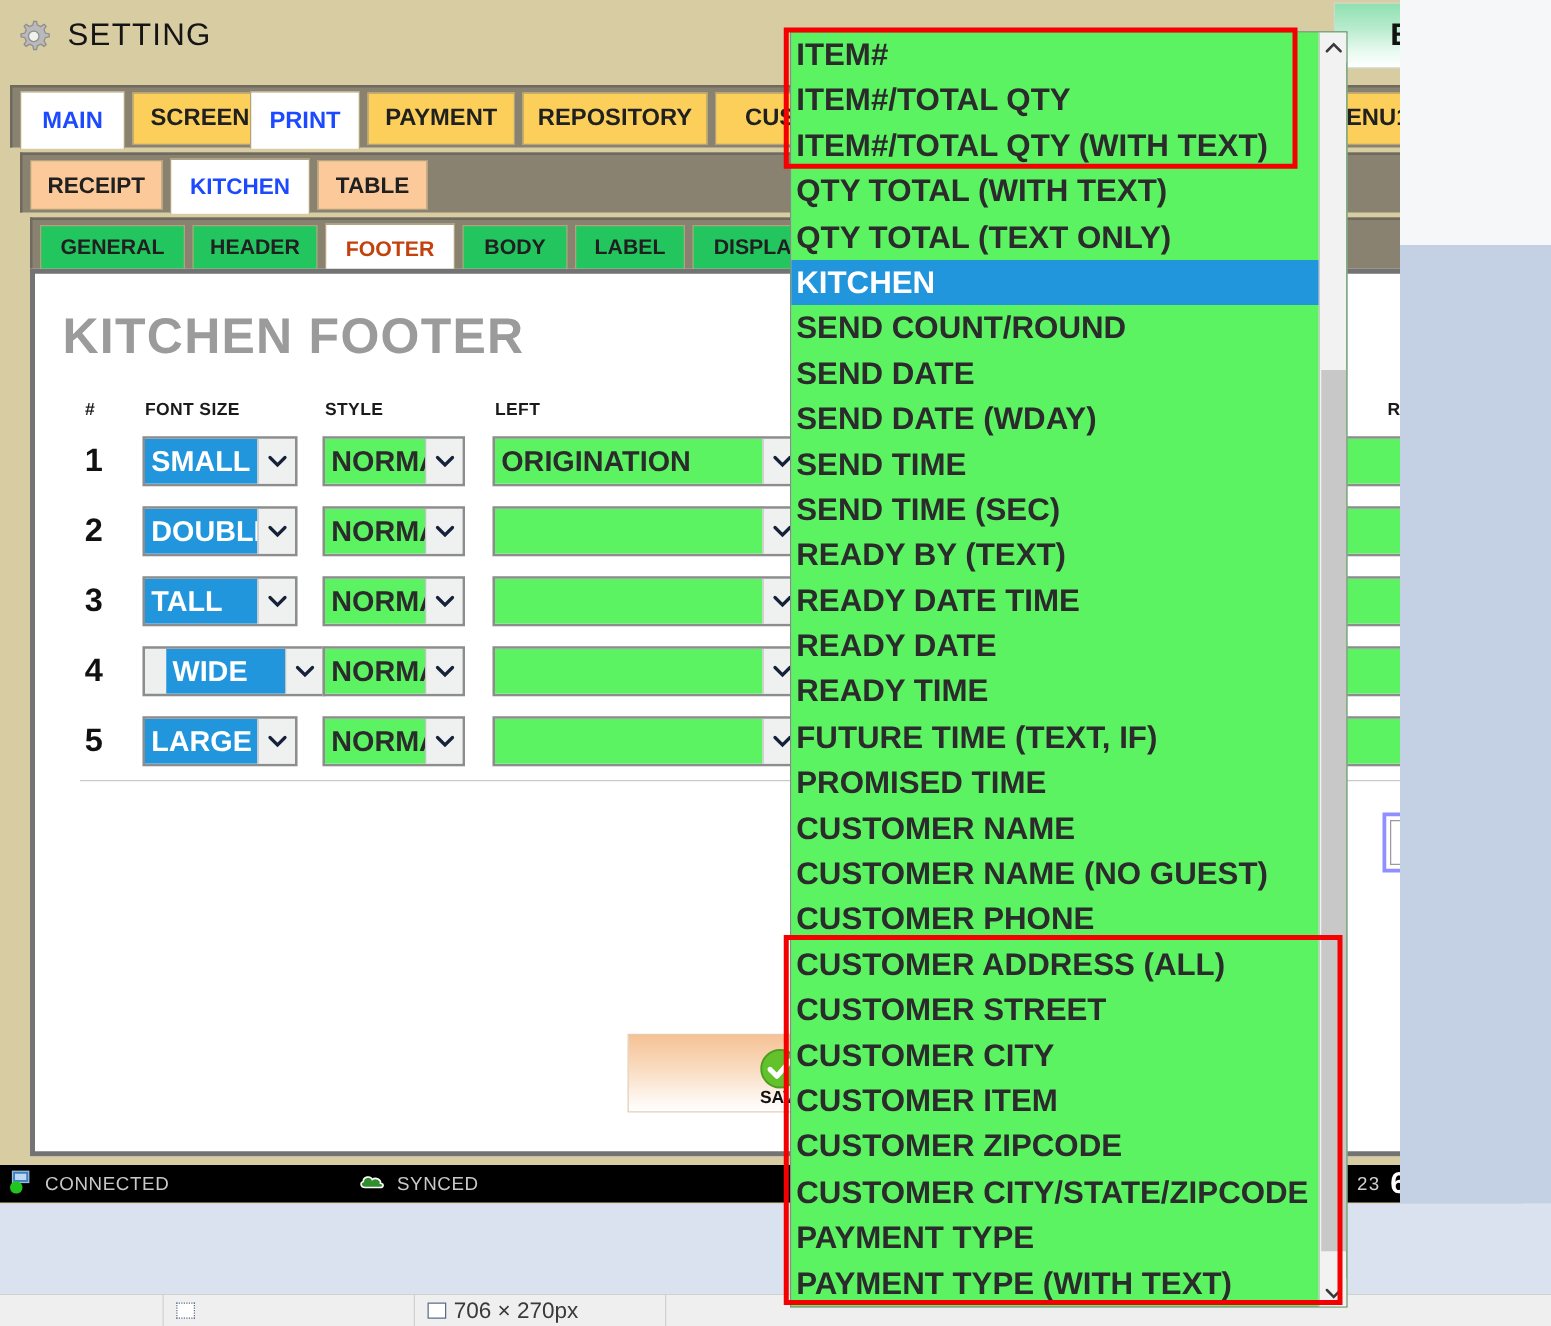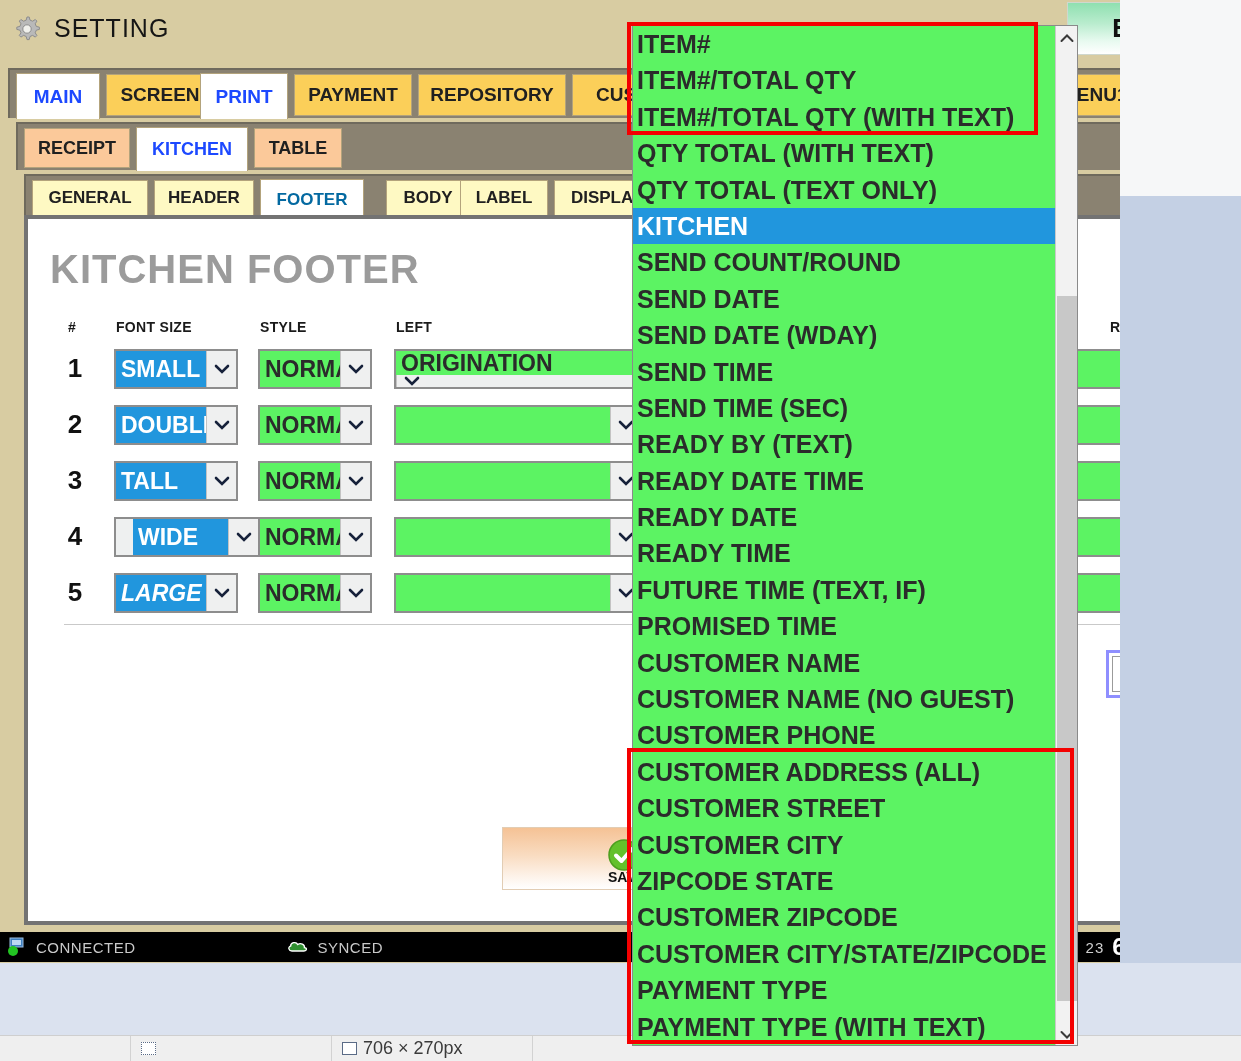--- a/index.html
+++ b/index.html
@@ -48,22 +48,22 @@
 
   .tab{
     position:absolute; top:4px; display:flex; align-items:center; justify-content:center;
     font-weight:bold; color:#202020; border:1px solid #b3a37c;
     white-space:nowrap;
   }
   #tabs-l1 .tab{ height:42px; background:#fbcf59; font-size:19px; }
   #tabs-l1 .tab.active{ background:#ffffff; color:#1d49ff; height:46px; top:3px; border-bottom:none; }
   #tabs-l2 .tab{ height:40px; background:#fbc99a; font-size:18px; }
   #tabs-l2 .tab.active{ background:#ffffff; color:#1d49ff; height:44px; top:3px; border-bottom:none; }
-  #tabs-l3 .tab{ height:36px; background:#fef9c3; font-size:17px; }
-  #tabs-l3 .tab.active{ background:#ffffff; color:#0369a1; height:40px; top:3px; border-bottom:none; }
+  #tabs-l3 .tab{ height:36px; background:#22c55e; font-size:17px; }
+  #tabs-l3 .tab.active{ background:#ffffff; color:#c2410c; height:40px; top:3px; border-bottom:none; }
 
   
   #content-panel{
     position:absolute; left:24px; top:215px; width:1162px; height:710px;
     background:#ffffff; border:4px solid #737373;
   }
   #panel-title{
     position:absolute; left:22px; top:28px;
     font-size:40px; font-weight:bold; color:#9b9b9b; letter-spacing:1px;
   }
@@ -230,21 +230,21 @@
   <div class="tabstrip" id="tabs-l2">
     <div class="tab" style="left:6px;  width:106px;">RECEIPT</div>
     <div class="tab active" style="left:118px;width:112px;">KITCHEN</div>
     <div class="tab" style="left:236px;width:88px;">TABLE</div>
   </div>
 
   <div class="tabstrip" id="tabs-l3">
     <div class="tab" style="left:6px;  width:116px;">GENERAL</div>
     <div class="tab" style="left:128px;width:100px;">HEADER</div>
     <div class="tab active" style="left:234px;width:104px;">FOOTER</div>
-    <div class="tab" style="left:344px;width:84px;margin-left:16px;">BODY</div>
+    <div class="tab" style="left:344px;width:84px;">BODY</div>
     <div class="tab" style="left:434px;width:88px;">LABEL</div>
     <div class="tab" style="left:528px;width:106px;">DISPLAY</div>
   </div>
 
   <div id="content-panel">
     <div id="panel-title">KITCHEN FOOTER</div>
 
     <div id="grid">
       <div class="hdr-row">
         <span class="hdr" style="left:4px;">#</span>
@@ -265,21 +265,21 @@
             </div>
         </div>
         <div class="sel green" style="left:194px; width:114px;">
           <div class="val">NORMAL</div>
           <div class="arrow">
               <svg width="16" height="12" viewBox="0 0 16 12">
                 <path d="M2 3 L8 9 L14 3" stroke="#16213a" stroke-width="2.6" fill="none" stroke-linecap="round"></path>
               </svg>
             </div>
         </div>
-        <div class="sel green" style="left:330px; width:248px;flex-direction:column;">
+        <div class="sel green" style="left:330px; width:248px;">
           <div class="val">ORIGINATION</div>
           <div class="arrow">
               <svg width="16" height="12" viewBox="0 0 16 12">
                 <path d="M2 3 L8 9 L14 3" stroke="#16213a" stroke-width="2.6" fill="none" stroke-linecap="round"></path>
               </svg>
             </div>
         </div>
         <div class="sel green" style="left:1010px; width:100px;">
           <div class="val"></div>
           <div class="arrow">
@@ -393,21 +393,21 @@
           <div class="arrow">
               <svg width="16" height="12" viewBox="0 0 16 12">
                 <path d="M2 3 L8 9 L14 3" stroke="#16213a" stroke-width="2.6" fill="none" stroke-linecap="round"></path>
               </svg>
             </div>
         </div>
       </div>
 
       <div class="grid-row">
         <span class="rownum">5</span>
-        <div class="sel blue" style="left:50px;  width:124px;font-style:italic;">
+        <div class="sel blue" style="left:50px;  width:124px;">
           <div class="val">LARGE</div>
           <div class="arrow">
               <svg width="16" height="12" viewBox="0 0 16 12">
                 <path d="M2 3 L8 9 L14 3" stroke="#16213a" stroke-width="2.6" fill="none" stroke-linecap="round"></path>
               </svg>
             </div>
         </div>
         <div class="sel green" style="left:194px; width:114px;">
           <div class="val">NORMAL</div>
           <div class="arrow">
@@ -516,21 +516,21 @@
       <div class="dd-item">READY DATE</div>
       <div class="dd-item">READY TIME</div>
       <div class="dd-item">FUTURE TIME (TEXT, IF)</div>
       <div class="dd-item">PROMISED TIME</div>
       <div class="dd-item">CUSTOMER NAME</div>
       <div class="dd-item">CUSTOMER NAME (NO GUEST)</div>
       <div class="dd-item">CUSTOMER PHONE</div>
       <div class="dd-item">CUSTOMER ADDRESS (ALL)</div>
       <div class="dd-item">CUSTOMER STREET</div>
       <div class="dd-item">CUSTOMER CITY</div>
-      <div class="dd-item">ZIPCODE STATE</div>
+      <div class="dd-item">CUSTOMER ITEM</div>
       <div class="dd-item">CUSTOMER ZIPCODE</div>
       <div class="dd-item">CUSTOMER CITY/STATE/ZIPCODE</div>
       <div class="dd-item">PAYMENT TYPE</div>
       <div class="dd-item">PAYMENT TYPE (WITH TEXT)</div>
     </div>
   <div id="dd-scrollbar">
     <div class="sb-btn" id="sb-up">
       <svg width="14" height="10" viewBox="0 0 14 10">
           <path d="M1.5 8 L7 2.5 L12.5 8" stroke="#3a3a3a" stroke-width="2" fill="none" stroke-linecap="round"></path>
         </svg>

